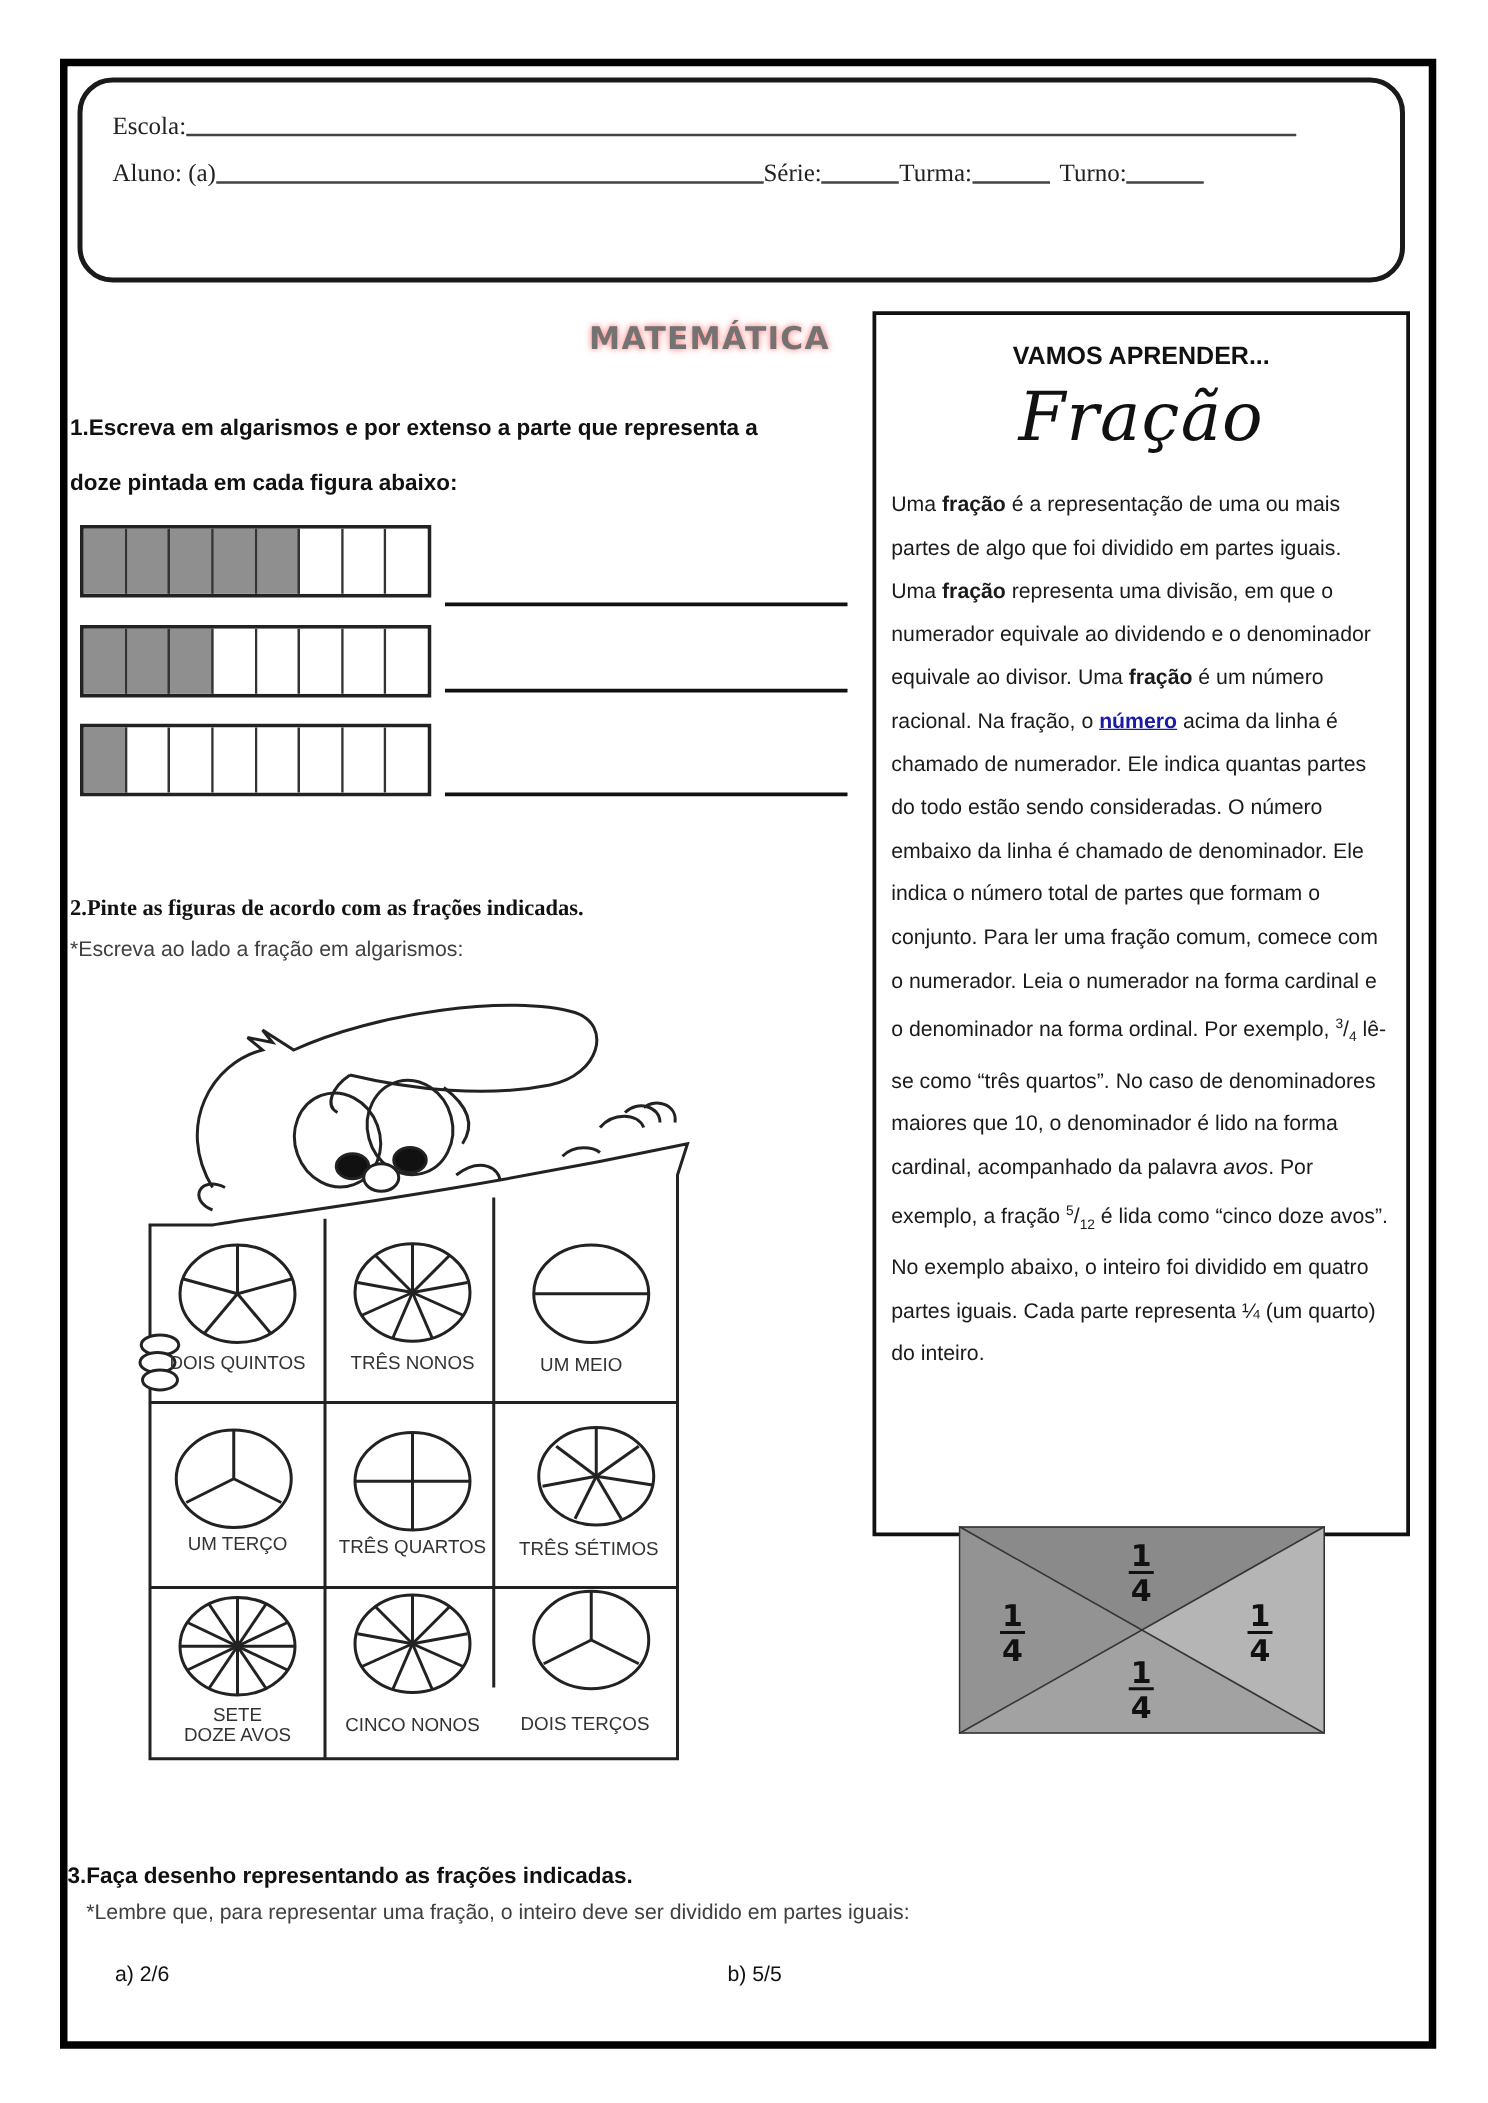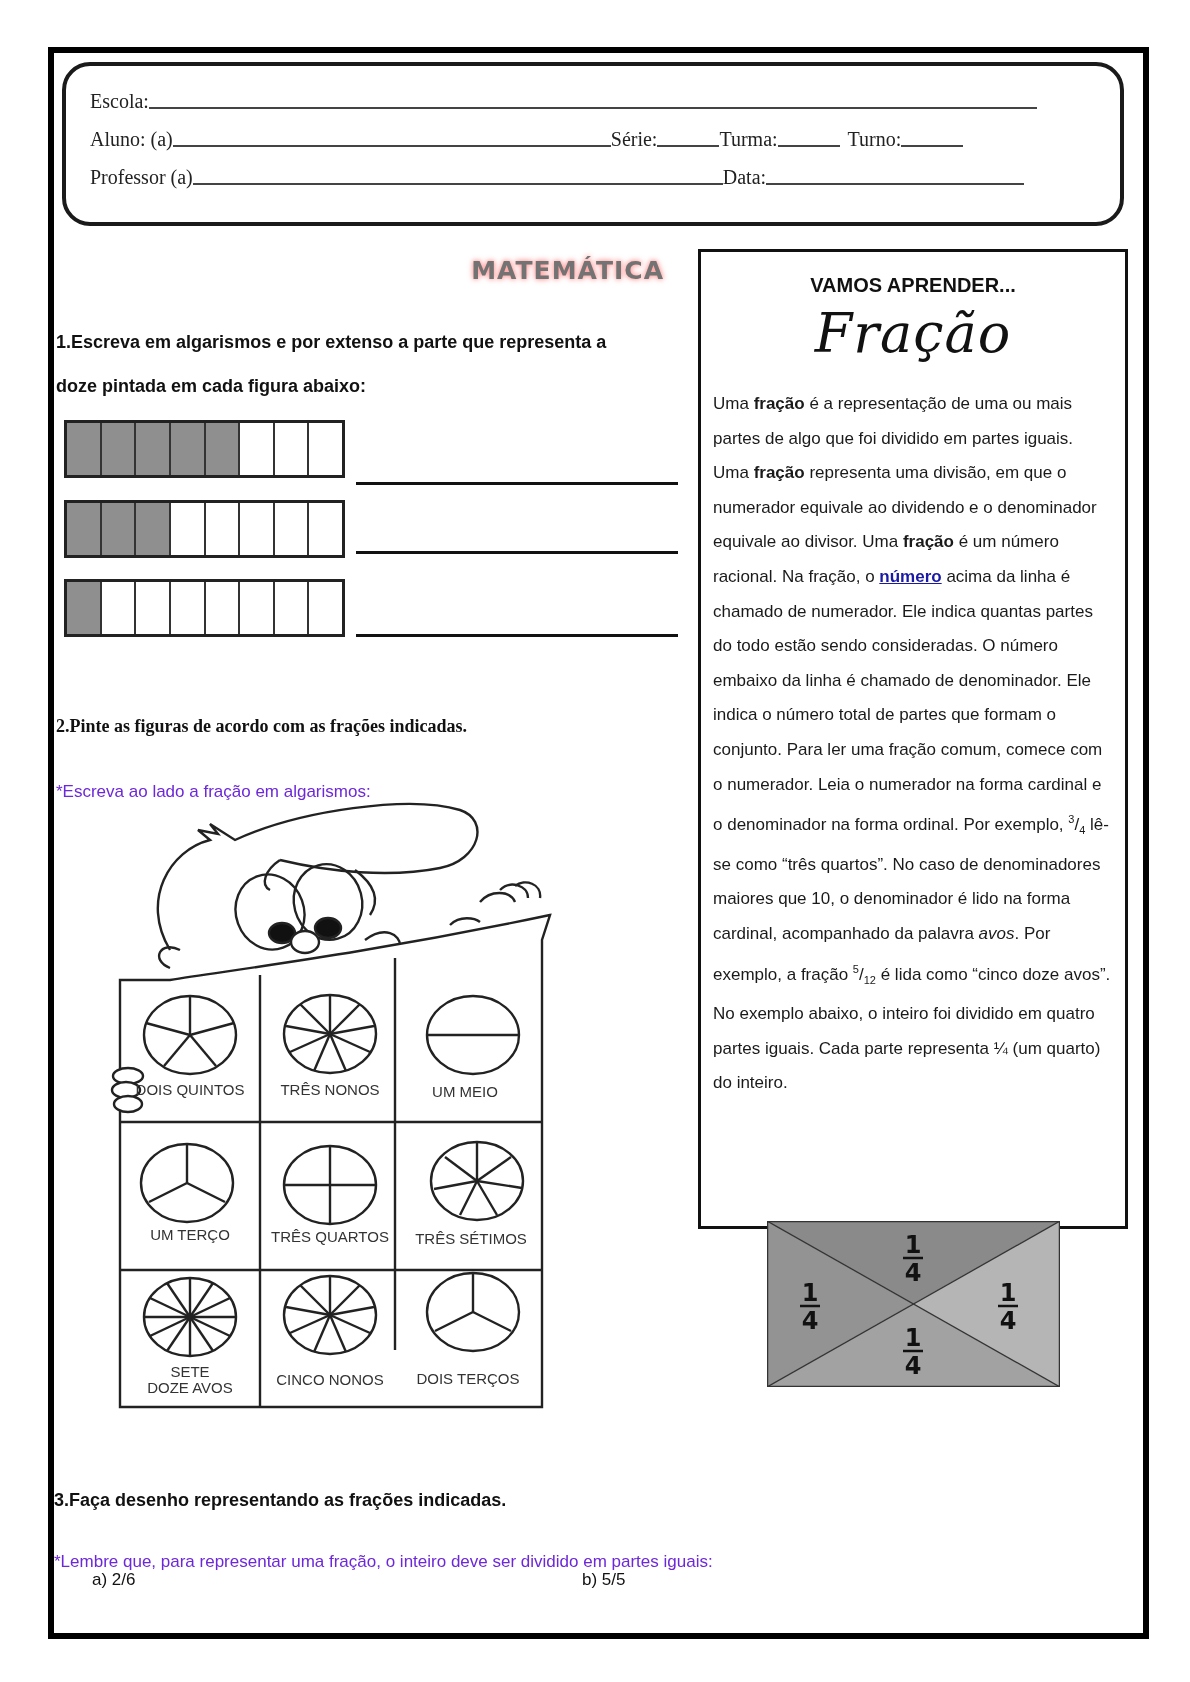--- a/index.html
+++ b/index.html
@@ -12,21 +12,21 @@
                 font-family:"Liberation Serif", serif; font-size:20px; color:#222; }
   .hrow { position:absolute; left:24px; display:flex; align-items:flex-end; white-space:nowrap; }
   .hline { display:inline-block; border-bottom:2px solid #444; height:1px; margin-bottom:4px; }
 
   .mat-title { position:absolute; left:452px; top:256px; width:212px; text-align:right;
                font-family:"DejaVu Sans", sans-serif; font-weight:900; font-size:25px;
                letter-spacing:1px; color:#737373;
                text-shadow:0 0 4px #ff9a9a, 0 0 7px #ffb0b0; }
 
   .q-title { position:absolute; font-weight:bold; font-size:18px; line-height:36px; }
-  .q-sub { position:absolute; font-size:17px; color:#6d28d9;margin-top:32px; }
+  .q-sub { position:absolute; font-size:17px; color:#404040; }
 
   .bar { position:absolute; left:64px; width:281px; height:58px; display:flex;
          border:3px solid #222; box-sizing:border-box; }
   .cell { flex:1; border-right:2px solid #333; background:#fff; }
   .cell:last-child { border-right:none; }
   .cell.on { background:#8f8f8f; }
   .answer-line { position:absolute; left:356px; width:322px; border-top:3px solid #111; }
 
   .figure { position:absolute; left:110px; top:790px; width:490px; height:620px; }
 
@@ -36,21 +36,21 @@
                 font-weight:bold; font-size:20px; }
   .panel-word { position:absolute; left:0; right:0; top:50px; text-align:center;
                 font-family:"DejaVu Serif", serif; font-size:54px; font-style:italic;
                 letter-spacing:1px; }
   .panel-body { position:absolute; left:12px; right:12px; top:135px; 
                 font-size:17px; line-height:34.6px; color:#1a1a1a; }
   .panel-body a { color:#1a1aa6; font-weight:bold; text-decoration:underline; }
   .quarter-fig { position:absolute; left:66px; top:969px; width:293px; height:166px; }
 
   .q3-title { top:1482px; left:54px; }
-  .q3-sub { top:1520px; left:54px; }
+  .q3-sub { top:1520px; left:54px;padding-left:15px; }
   .opt { position:absolute; top:1570px; font-size:17px; }
 </style>
 </head>
 <body>
 
 <div class="outer"></div>
 
 <div class="header-box">
   <div class="hrow" style="top:24px;">
     <span>Escola:</span>
@@ -58,26 +58,20 @@
   </div>
   <div class="hrow" style="top:62px;">
     <span>Aluno: (a)</span>
     <span class="hline" style="width:438px;"></span>
     <span>Série:</span>
     <span class="hline" style="width:62px;"></span>
     <span>Turma:</span>
     <span class="hline" style="width:62px;margin-right:8px;"></span>
     <span>Turno:</span>
     <span class="hline" style="width:62px;"></span>
-  </div>
-  <div class="hrow" style="top:100px;">
-    <span>Professor (a)</span>
-    <span class="hline" style="width:530px;"></span>
-    <span>Data:</span>
-    <span class="hline" style="width:258px;"></span>
   </div>
 </div>
 
 <div class="mat-title">MATEMÁTICA</div>
 
 <div class="q-title" style="left:56px;top:324px;">1.Escreva em algarismos e por extenso a parte que representa a</div>
 <div class="q-title" style="left:56px;top:368px;">doze pintada em cada figura abaixo:</div>
 
 <div class="bar" style="top:420px;">
   <div class="cell on"></div>

